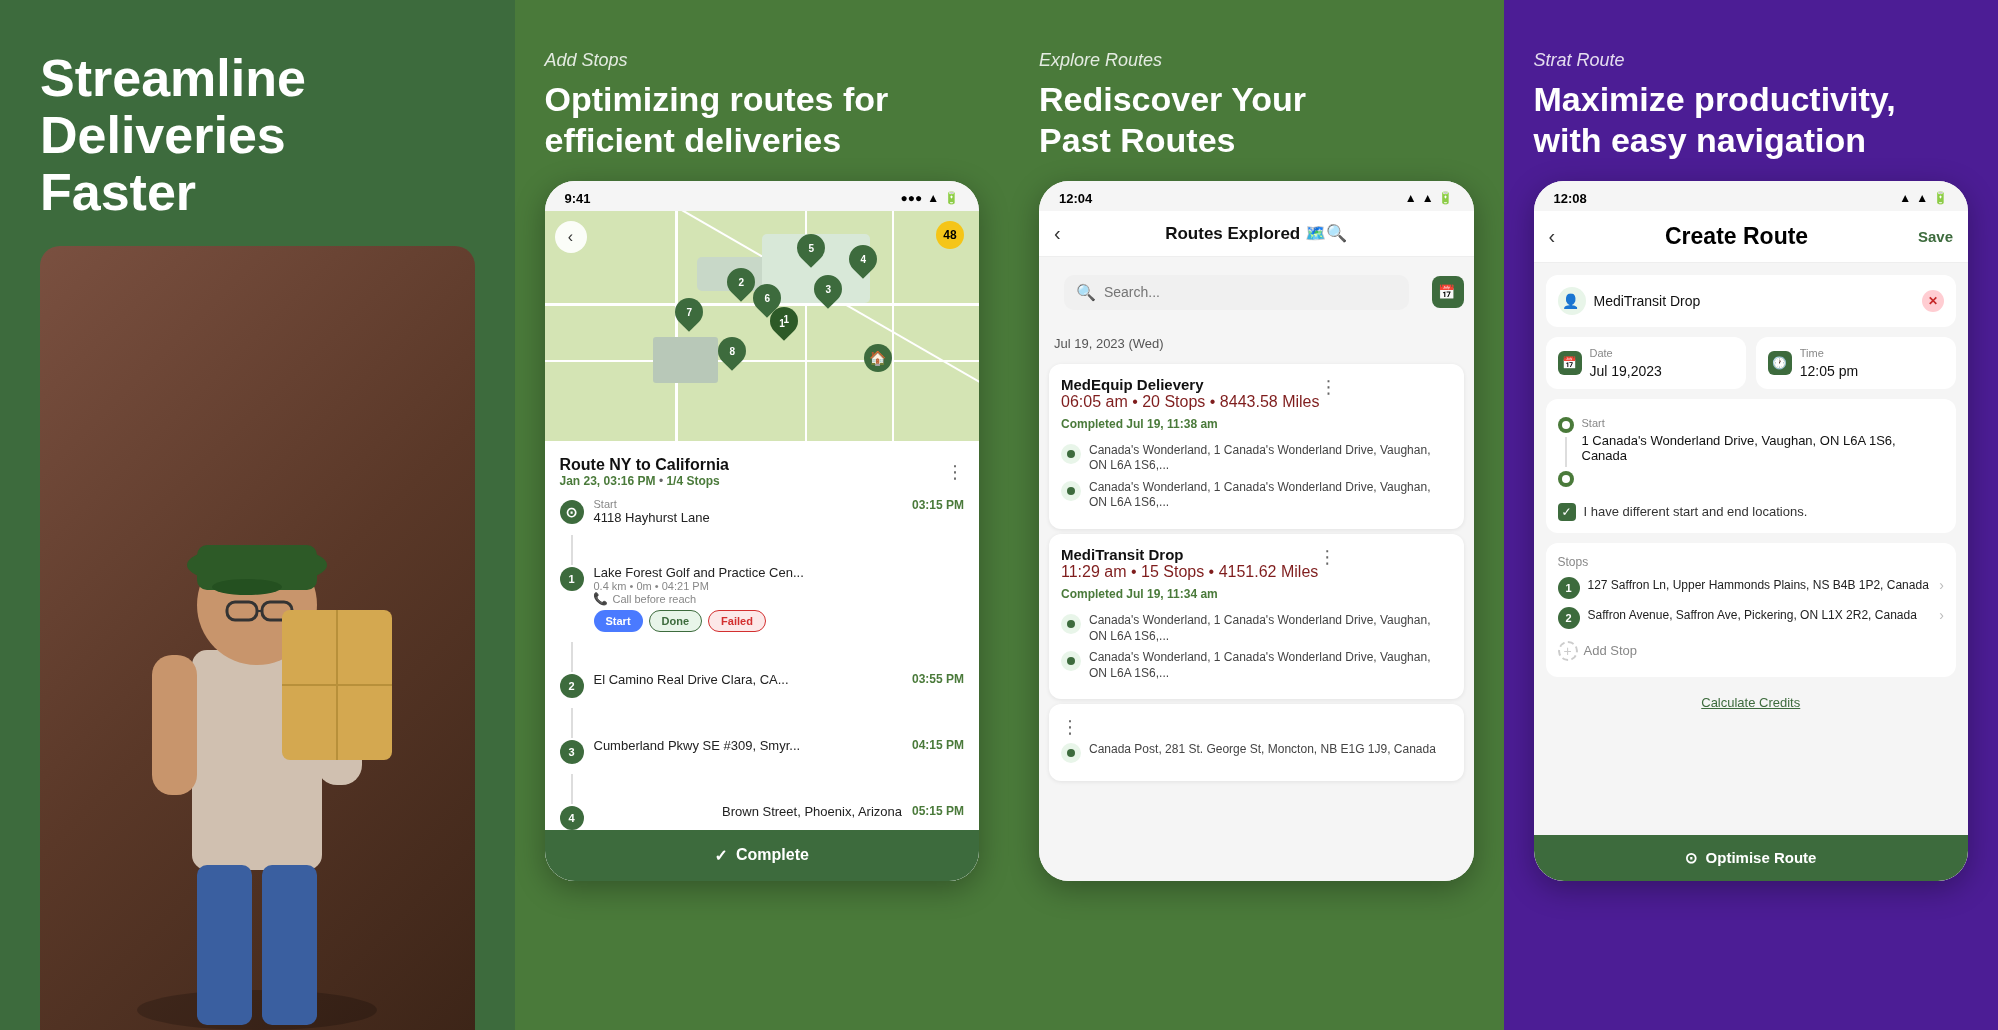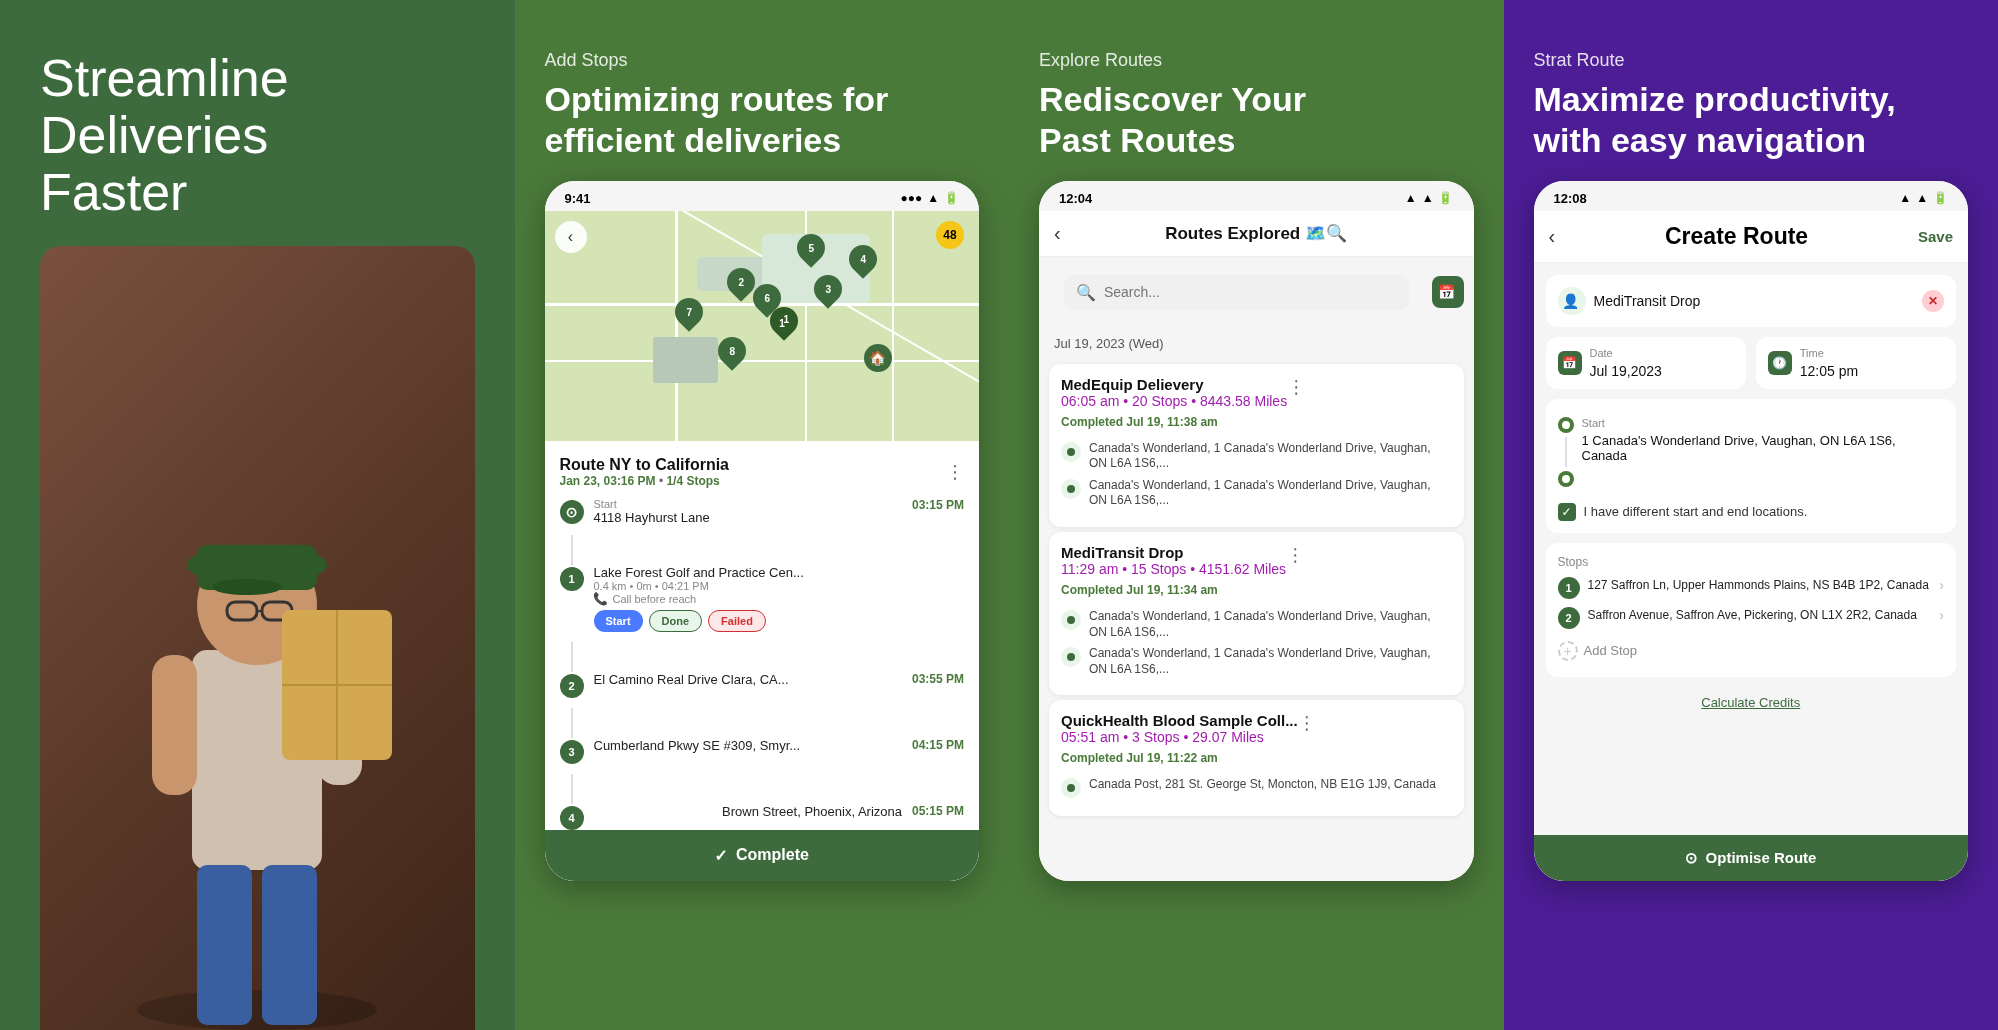--- a/index.html
+++ b/index.html
@@ -18,21 +18,21 @@
       display: flex;
       flex-direction: column;
     }
     .panel-1 {
       background-color: #3d6b3d;
       padding: 50px 40px 0 40px;
     }
     .panel-1 .headline {
       color: #fff;
       font-size: 52px;
-      font-weight: 400;
+      font-weight: 700;
       line-height: 1.1;
       margin-bottom: 24px;
     }
     .person-silhouette {
       width: 100%;
       height: 100%;
       background: linear-gradient(135deg, #7a5040 0%, #5a3828 50%, #3d2518 100%);
       border-radius: 20px 20px 0 0;
       display: flex;
       align-items: flex-end;
@@ -44,20 +44,21 @@
       background-color: #4a7a3a;
       padding: 50px 30px 30px 30px;
       display: flex;
       flex-direction: column;
     }
     .panel-label {
       color: rgba(255,255,255,0.85);
       font-size: 18px;
       font-weight: 500;
       margin-bottom: 8px;
+      font-style: italic;
     }
     .panel-title {
       color: #fff;
       font-size: 34px;
       font-weight: 800;
       line-height: 1.2;
       margin-bottom: 20px;
     }
 
     
@@ -350,22 +351,22 @@
       display: flex;
       align-items: flex-start;
       margin-bottom: 4px;
     }
     .route-card-name {
       font-size: 15px;
       font-weight: 700;
       color: #111;
     }
     .route-card-meta {
-      font-size: 14px;
-      color: #a21caf;
+      font-size: 16px;
+      color: #7f1d1d;
       margin-bottom: 6px;
     }
     .completed-text {
       font-size: 12px;
       color: #4a7a3a;
       font-weight: 600;
       margin-bottom: 8px;
     }
     .location-item {
       display: flex;
@@ -879,25 +880,20 @@
             <svg viewBox="0 0 12 12" fill="#3d6b3d">
                 <circle cx="6" cy="6" r="4"></circle>
               </svg>
           </div>
           <div class="loc-text">Canada's Wonderland, 1 Canada's Wonderland Drive, Vaughan, ON L6A 1S6,...</div>
         </div>
       </div>
 
       <div class="route-card">
         <div class="route-card-header">
-          <div>
-            <div class="route-card-name">QuickHealth Blood Sample Coll...</div>
-            <div class="route-card-meta">05:51 am • 3 Stops • 29.07 Miles</div>
-            <div class="completed-text">Completed Jul 19, 11:22 am</div>
-          </div>
           <div class="three-dots">⋮</div>
         </div>
         <div class="location-item">
           <div class="loc-dot">
             <svg viewBox="0 0 12 12" fill="#3d6b3d">
                 <circle cx="6" cy="6" r="4"></circle>
               </svg>
           </div>
           <div class="loc-text">Canada Post, 281 St. George St, Moncton, NB E1G 1J9, Canada</div>
         </div>

